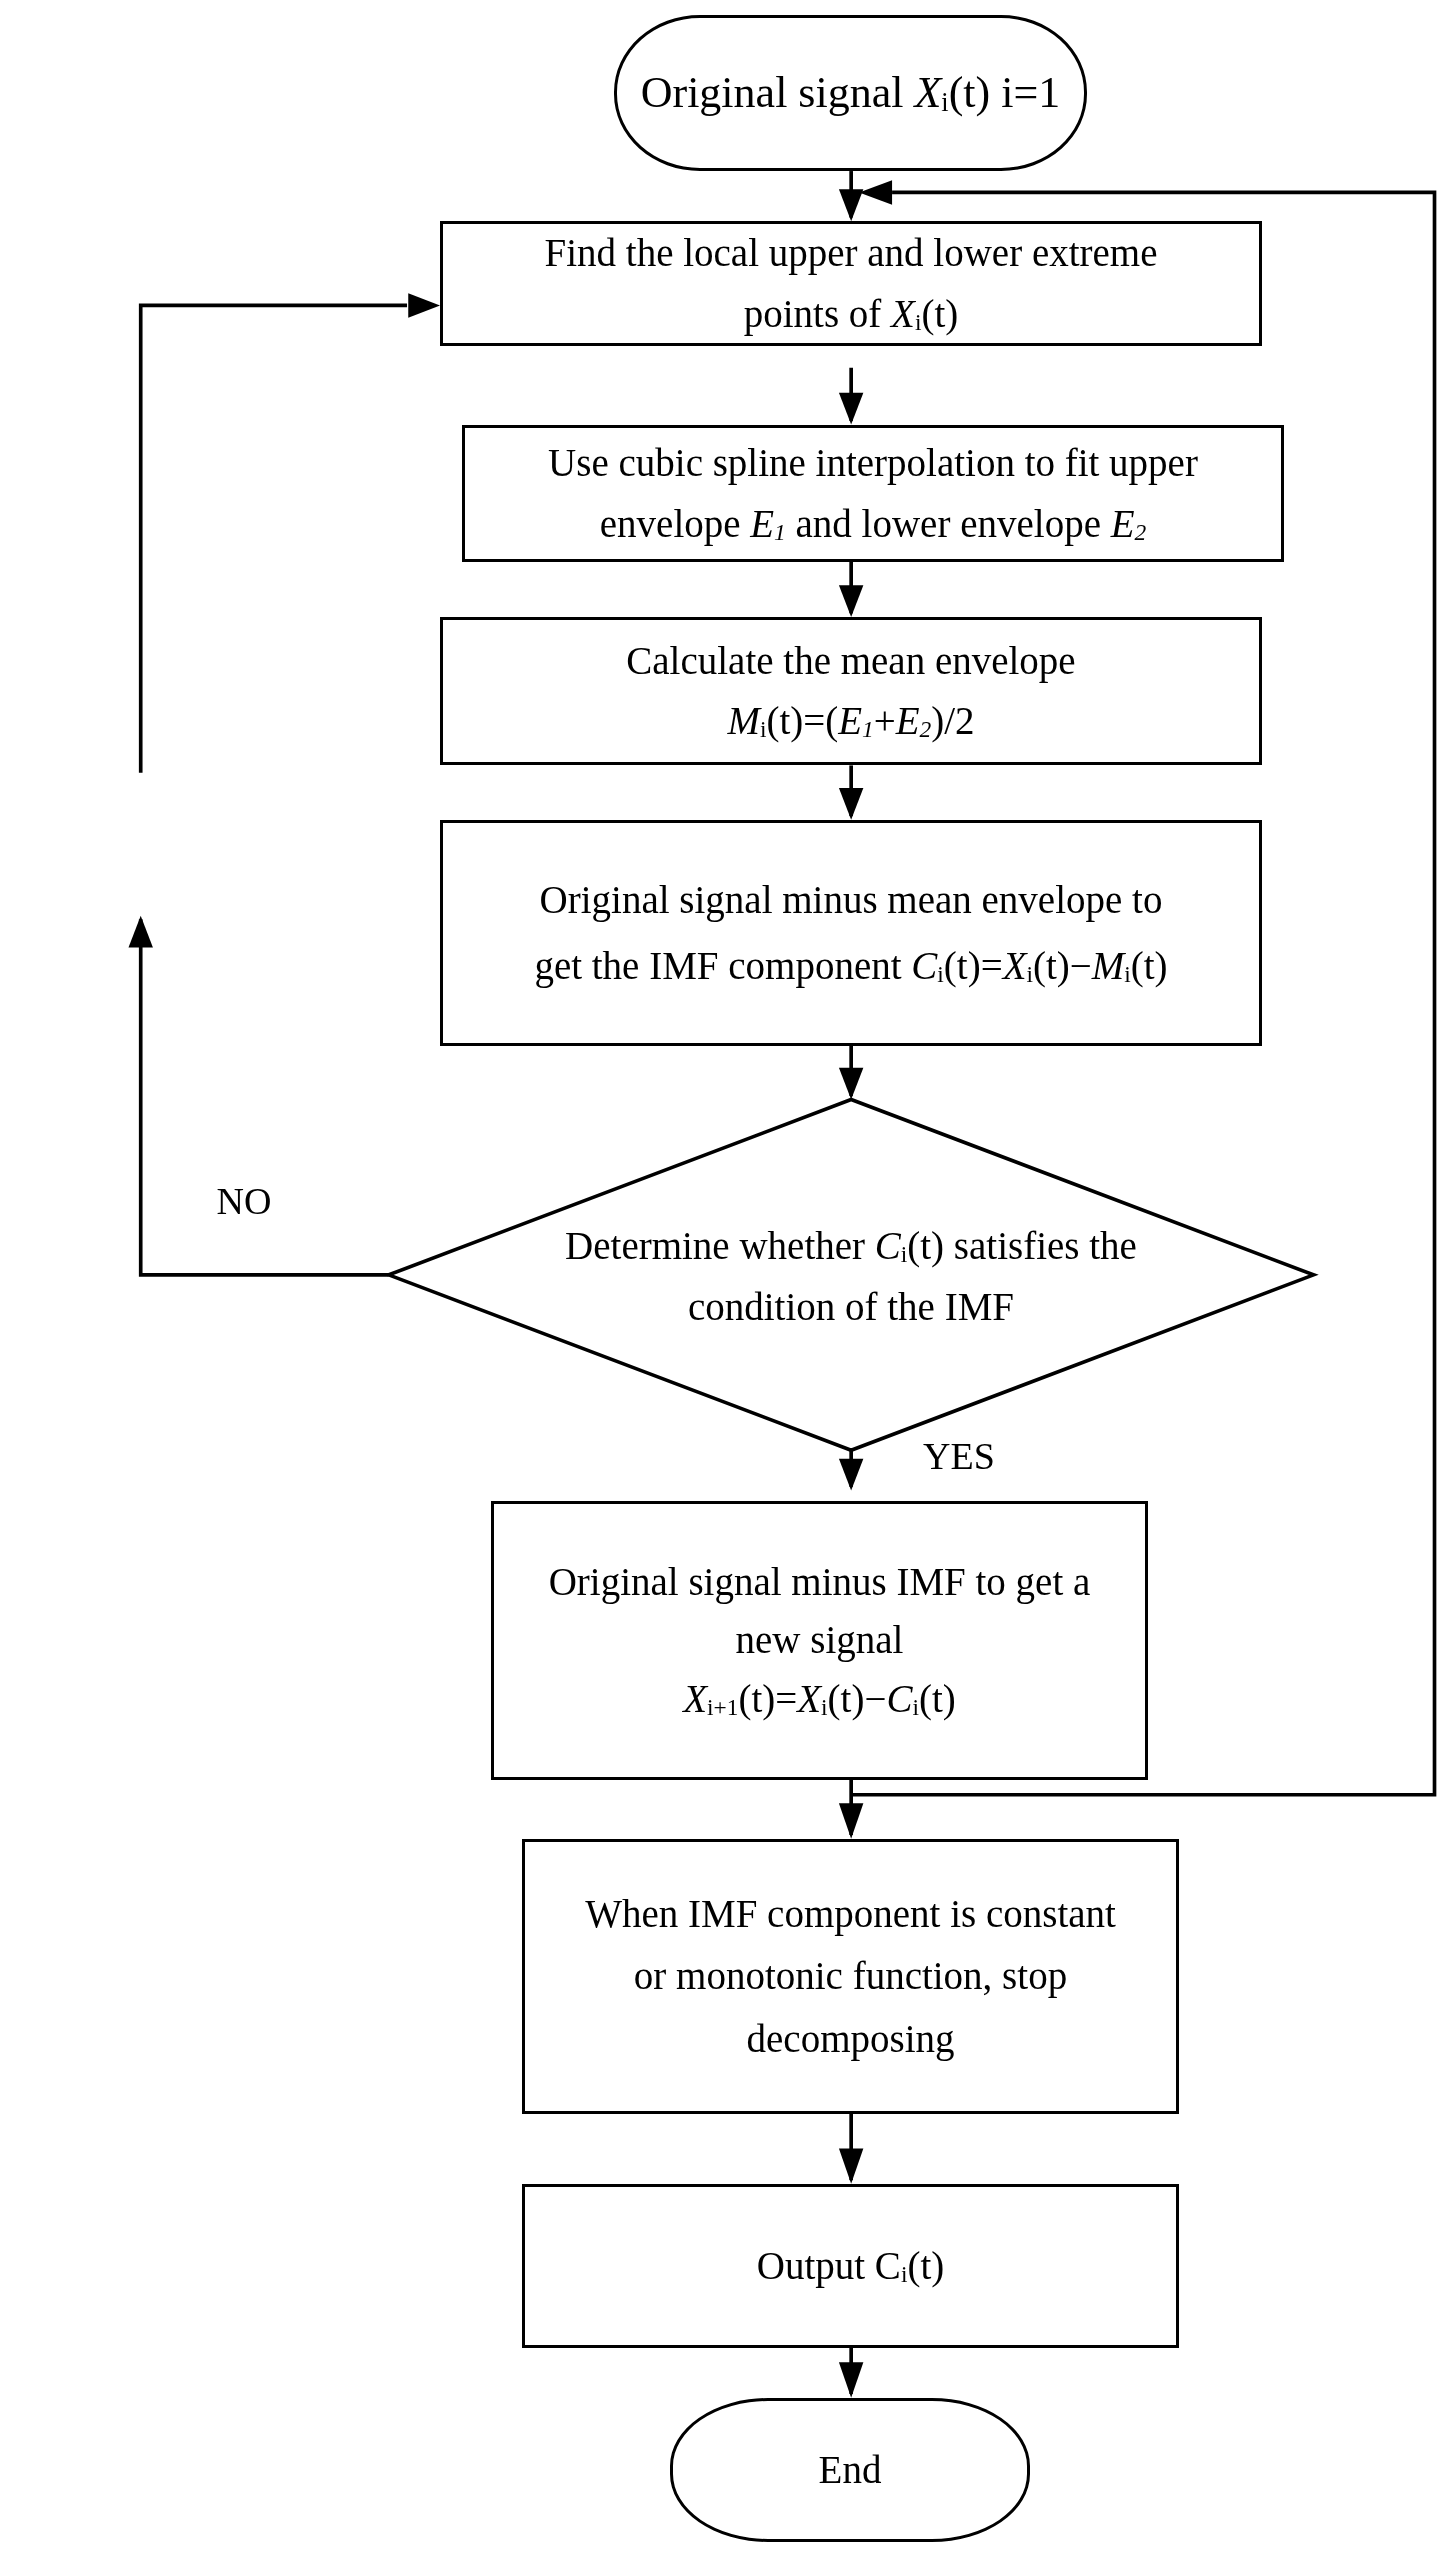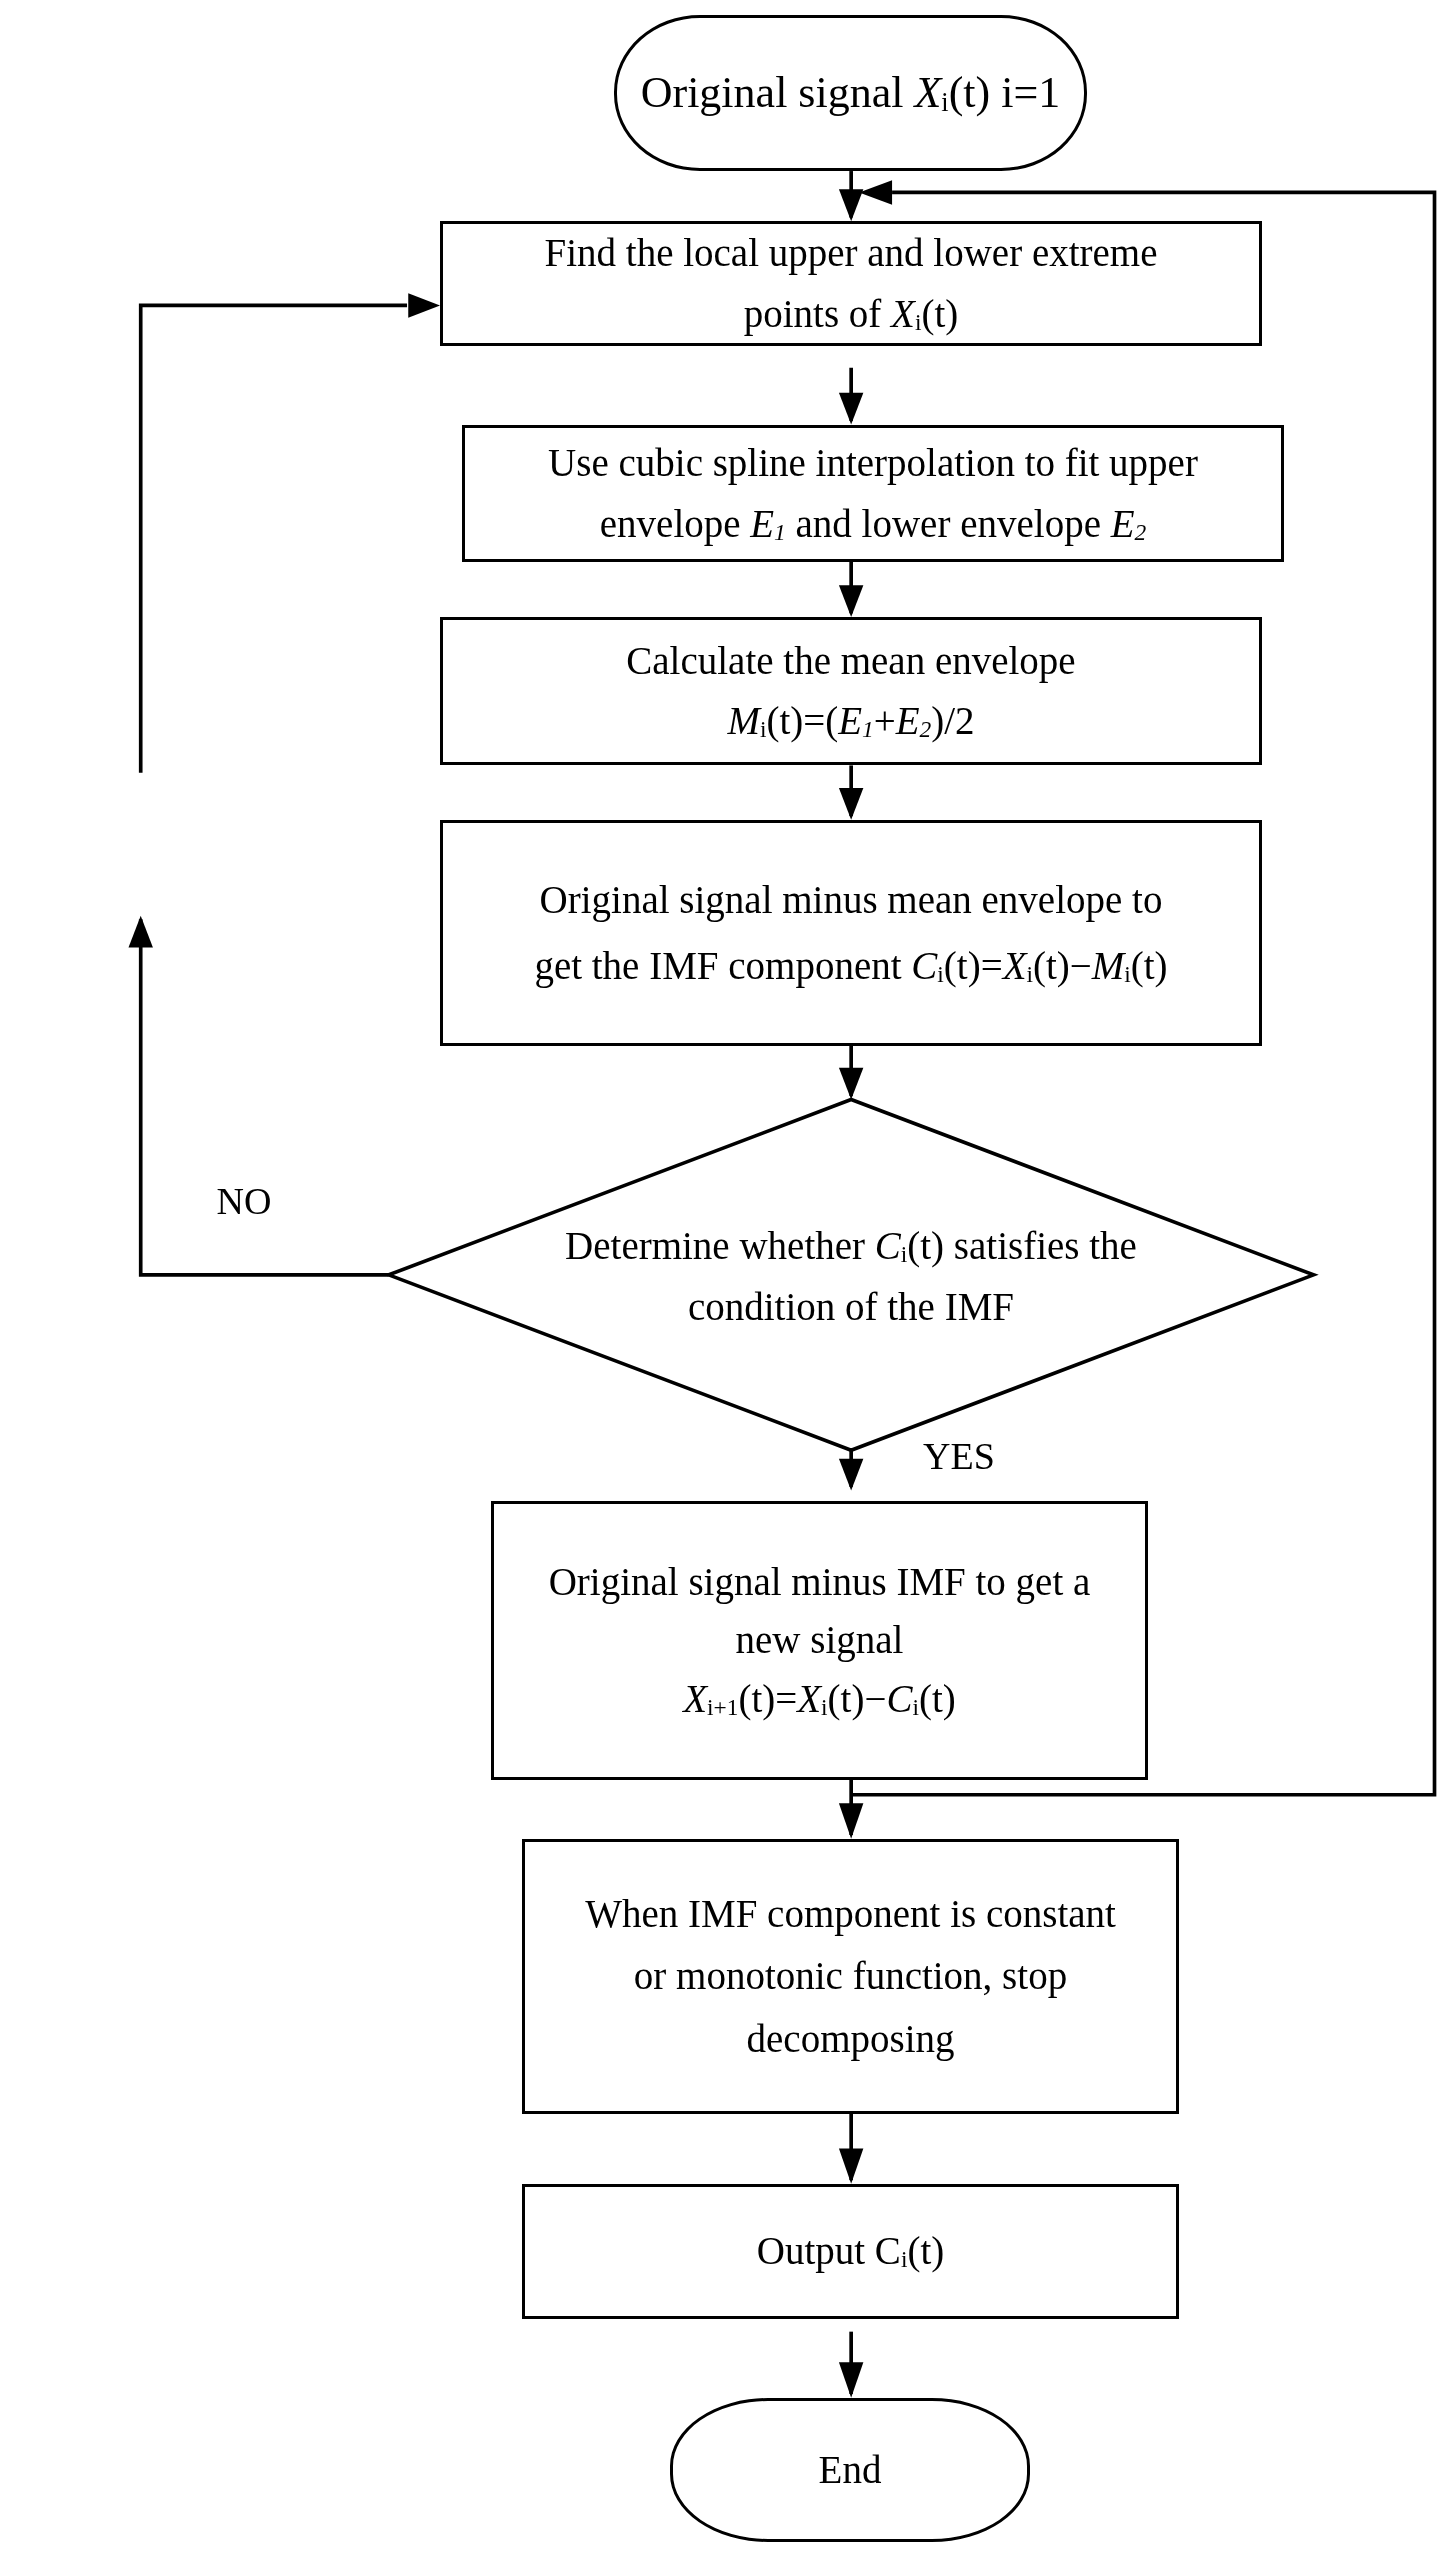--- a/index.html
+++ b/index.html
@@ -40,21 +40,21 @@
 
   #n-start   { left: 614px; top: 15.3px;   width: 473px;  height: 156px; border-radius: 86px / 77px; font-size: 44px; }
   #n-find    { left: 440px;  top: 221px;  width: 822px; height: 125px; }
   #n-spline  { left: 462px;  top: 425px;  width: 822px; height: 137px; }
   #n-mean    { left: 440px;  top: 617px; width: 822px; height: 148px; }
   #n-imf     { left: 440px;  top: 820px; width: 822px; height: 226px; line-height: 1.7; }
   #n-assign  { left: 20px;   top: 773px; width: 241px;  height: 143px; font-size: 44px; }
   #n-decision-text { left: 452px; top: 1188px; width: 798px; height: 177px; }
   #n-newsignal { left: 491px; top: 1491px; width: 657px; height: 279px; line-height: 1.5; margin-top: 10px; }
   #n-stop    { left: 522px;  top: 1839px; width: 657px; height: 275px; line-height: 1.6; }
-  #n-output  { left: 522px;  top: 2184px; width: 657px; height: 135px; }
+  #n-output  { left: 522px;  top: 2184px; width: 657px; height: 164px; }
   #n-end     { left: 670px; top: 2398px; width: 360px;  height: 144px; border-radius: 98px / 68px; }
 
   .edge-label {
     position: absolute;
     font-size: 38px;
     line-height: 1;
     text-align: center;
   }
   #lbl-no  { left: 180px;  top: 1182px; width: 128px; }
   #lbl-yes { left: 892px; top: 1437px; width: 134px; }

